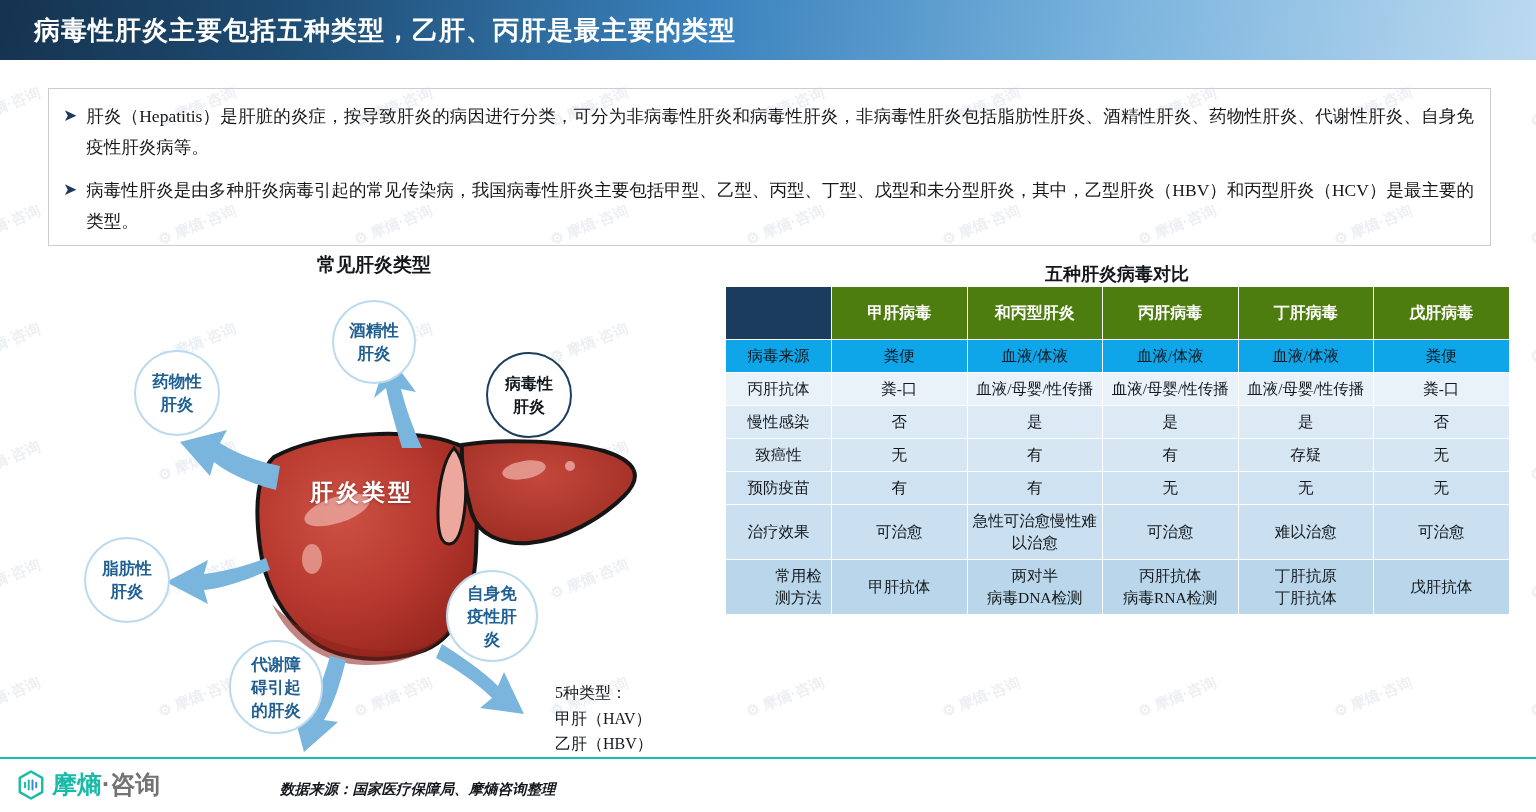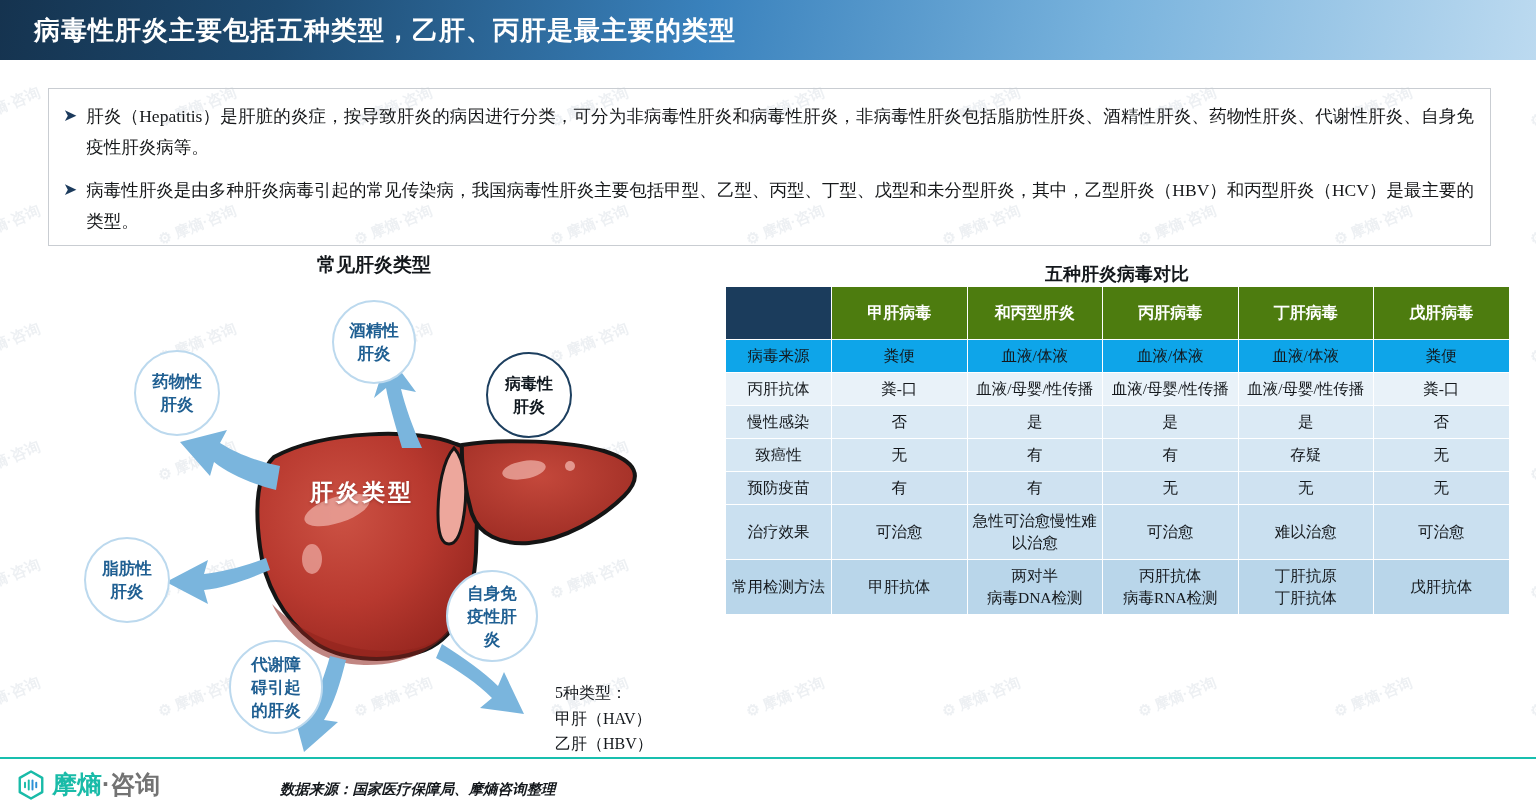--- a/index.html
+++ b/index.html
@@ -346,21 +346,21 @@
         </tr>
         <tr class="r5">
           <td style="white-space: pre-line;">治疗效果</td>
           <td style="white-space: pre-line;">可治愈</td>
           <td style="white-space: pre-line;">急性可治愈慢性难以治愈</td>
           <td style="white-space: pre-line;">可治愈</td>
           <td style="white-space: pre-line;">难以治愈</td>
           <td style="white-space: pre-line;">可治愈</td>
         </tr>
         <tr class="r6">
-          <td style="white-space: pre-line;">常用检测方法</td>
+          <td style="white-space: pre-line; padding-left: 43px;">常用检测方法</td>
           <td style="white-space: pre-line;">甲肝抗体</td>
           <td style="white-space: pre-line;">两对半
 病毒DNA检测</td>
           <td style="white-space: pre-line;">丙肝抗体
 病毒RNA检测</td>
           <td style="white-space: pre-line;">丁肝抗原
 丁肝抗体</td>
           <td style="white-space: pre-line;">戊肝抗体</td>
         </tr>
       </tbody>

